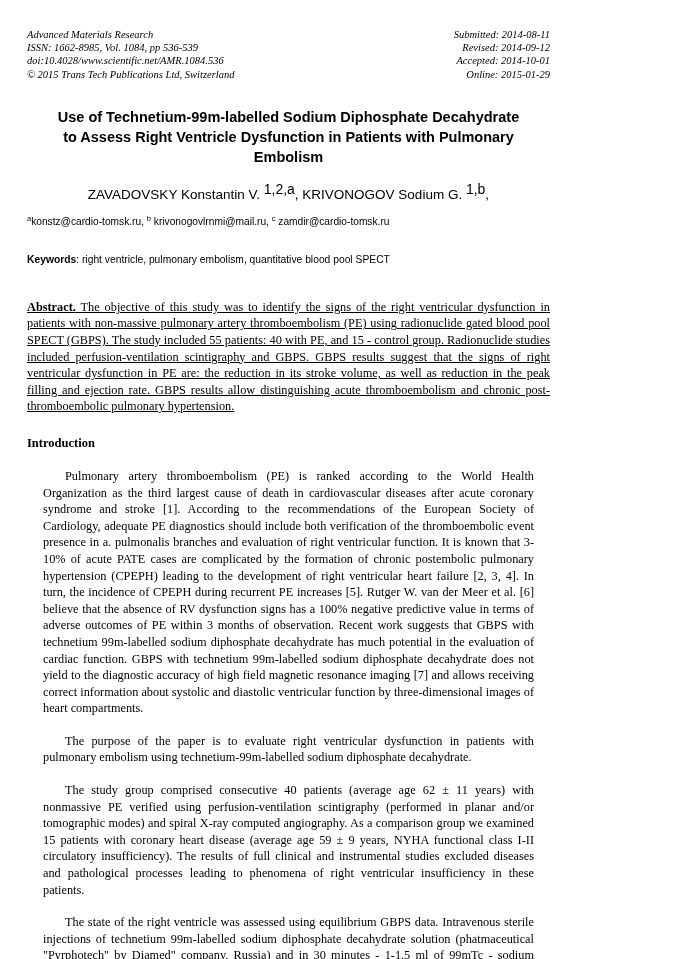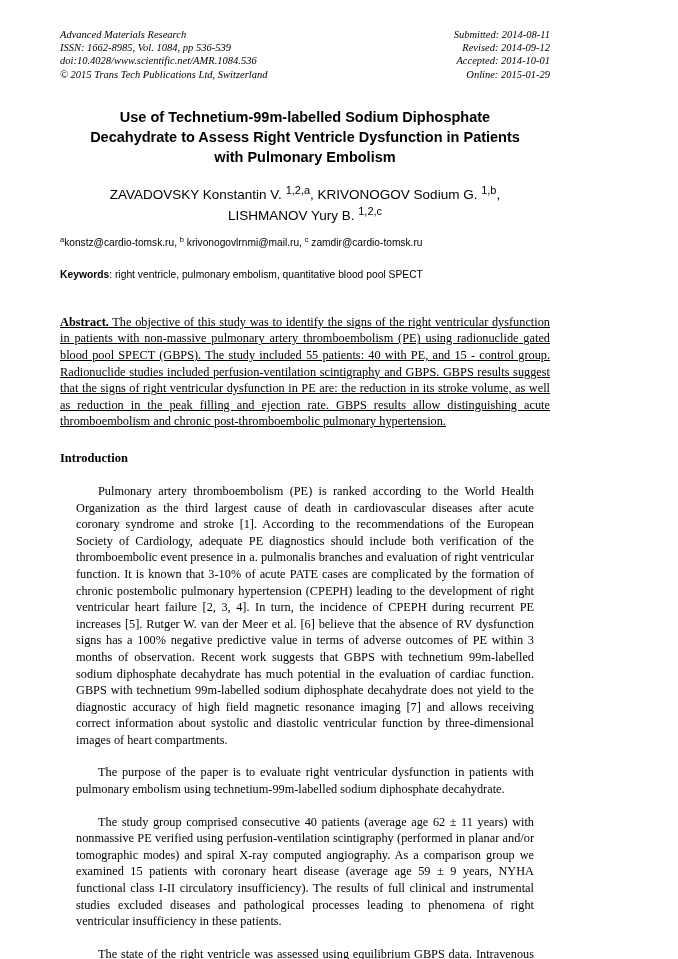--- a/index.html
+++ b/index.html
@@ -12,21 +12,21 @@
     height: 959px;
     font-family: "Liberation Serif", serif;
     color: #000000;
     overflow: hidden;
   }
   .page {
     position: relative;
     width: 612px;
     height: 959px;
     box-sizing: border-box;
-    padding: 28px 62px 0 60px;
+    padding: 28px 62px 0 27px;
   }
   
   .header {
     display: flex;
     justify-content: space-between;
     align-items: flex-start;
     font-style: italic;
     font-size: 10.5px;
     line-height: 13.2px;
   }
@@ -51,21 +51,21 @@
   }
   
   .authors {
     margin-top: 17px;
     text-align: center;
     font-family: "Liberation Sans", sans-serif;
     font-size: 13.5px;
     line-height: 21px;
   }
   .authors sup {
-    font-size: 11px;
+    font-size: 14px;
     vertical-align: super;
     line-height: 0;
     text-align: right;
   }
   
   .affiliations {
     margin-top: 15px;
     text-align: center;
     font-family: "Liberation Sans", sans-serif;
     font-size: 10.2px;
@@ -83,21 +83,21 @@
     font-size: 10.2px;
     line-height: 16px;
   }
   .emails sup {
     font-size: 7.5px;
     vertical-align: super;
     line-height: 0;
   }
   
   .keywords {
-    margin-top: 16px;
+    margin-top: 22px;
     font-family: "Liberation Sans", sans-serif;
     font-size: 10.3px;
     line-height: 15px;
   }
   .keywords b {
     font-weight: bold;
   }
   
   .abstract {
     margin-top: 32px;
@@ -144,23 +144,20 @@
       <div>Online: 2015-01-29</div>
     </div>
   </div>
 
   <div class="title">Use of Technetium-99m-labelled Sodium Diphosphate Decahydrate to Assess Right Ventricle Dysfunction in Patients with Pulmonary Embolism</div>
 
   <div class="authors">
     <div>
       <span>ZAVADOVSKY Konstantin V. </span><sup>1,2,a</sup><span>, KRIVONOGOV Sodium G. </span><sup>1,b</sup><span>,</span>
     </div>
-    <div>
-      <span>LISHMANOV Yury B. </span><sup>1,2,c</sup>
-    </div>
   </div>
 
 
   <div class="emails">
     <sup>a</sup><span>konstz@cardio-tomsk.ru, </span><sup>b</sup><span> krivonogovlrnmi@mail.ru, </span><sup>c</sup><span> zamdir@cardio-tomsk.ru</span>
   </div>
 
   <div class="keywords">
     <b>Keywords</b><span>: right ventricle, pulmonary embolism, quantitative blood pool SPECT</span>
   </div>

